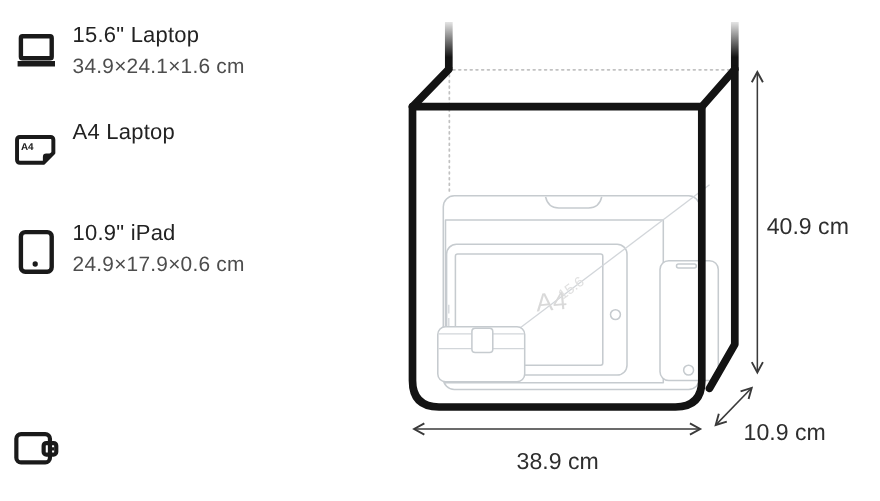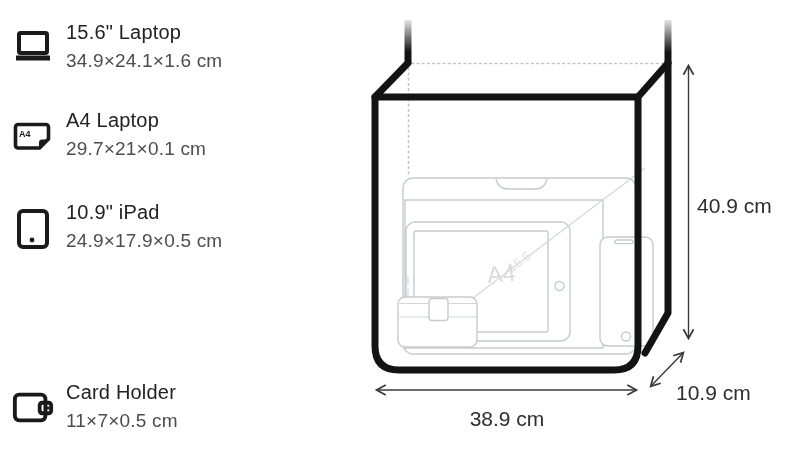--- a/index.html
+++ b/index.html
@@ -47,49 +47,44 @@
   <div class="item" style="top:108px">
     <span class="item-icon" style="padding-top:12px">
       <svg width="42" height="34" viewBox="0 0 42 34">
         <path class="ic" d="M6 4.5 H34 a2.5 2.5 0 0 1 2.5 2.5 V19 l-9 9 H6 A2.5 2.5 0 0 1 3.5 25.5 V7 A2.5 2.5 0 0 1 6 4.5 Z" stroke-width="3.6"></path>
         <path class="ic-fill" d="M37 19.5 L27 29.5 V22.5 a3 3 0 0 1 3 -3 Z"></path>
         <text class="ic-text" x="7" y="16.5" font-size="9">A4</text>
       </svg>
     </span>
     <span>
       <div class="item-title">A4 Laptop</div>
-      <div class="item-dims">29.7×21×0.1 cm</div>
     </span>
   </div>
 
   <div class="item" style="top:200px">
     <span class="item-icon">
       <svg width="34" height="42" viewBox="0 0 34 42">
         <rect class="ic" x="3" y="3" width="28" height="36" rx="4" stroke-width="4"></rect>
         <circle class="ic-fill" cx="16" cy="32" r="2.4"></circle>
       </svg>
     </span>
     <span>
       <div class="item-title">10.9" iPad</div>
-      <div class="item-dims">24.9×17.9×0.5 cm</div>
+      <div class="item-dims">24.9×17.9×0.6 cm</div>
     </span>
   </div>
 
 
   <div class="item" style="top:380px">
     <span class="item-icon" style="padding-top:10px">
       <svg width="44" height="36" viewBox="0 0 44 36">
         <rect class="ic" x="3" y="4" width="32" height="27" rx="4.5" stroke-width="4"></rect>
         <rect class="ic" x="29" y="12.5" width="12" height="11" rx="2.5" stroke-width="4" fill="#ffffff"></rect>
         <path class="ic" d="M34.5 18 h4.5" stroke-width="3"></path>
       </svg>
-    </span>
-    <span>
-      <div class="item-title">Card Holder</div>
-      <div class="item-dims">11×7×0.5 cm</div>
     </span>
   </div>
 
   <svg class="diagram" width="800" height="455" viewBox="0 0 800 455">
     <defs>
       <linearGradient id="strapFade" x1="0" y1="16" x2="0" y2="52" gradientUnits="userSpaceOnUse">
         <stop offset="0" stop-color="#131313" stop-opacity="0"></stop>
         <stop offset="1" stop-color="#131313" stop-opacity="1"></stop>
       </linearGradient>
       <marker id="ah" viewBox="0 0 10 10" refX="7.6" refY="5" markerWidth="9.5" markerHeight="9.5" orient="auto-start-reverse">

